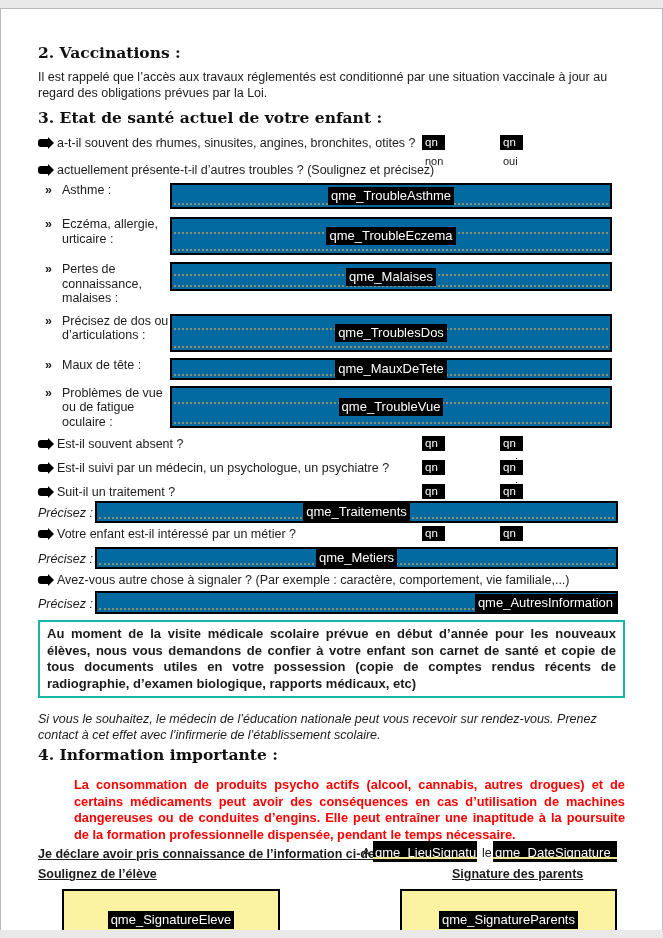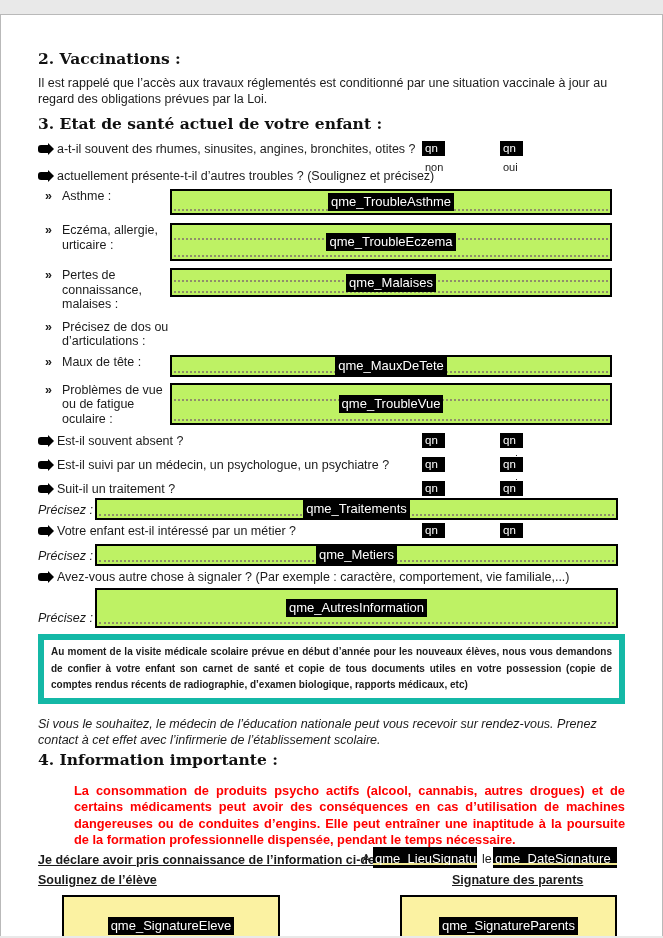--- a/index.html
+++ b/index.html
@@ -1,18 +1,18 @@
 <!DOCTYPE html>
 <html><head>
 <meta charset="utf-8">
 <style>
   html,body { margin:0; padding:0; }
   body { background:#e9e9e9; font-family:"Liberation Sans", sans-serif; color:#1b1b1b; }
   .viewport { width:663px; height:938px; position:relative; background:#e9e9e9; overflow:hidden; }
-  .page { position:absolute; top:14px; left:0; width:663px; height:922px; background:#ffffff;
+  .page { position:absolute; top:8px; left:0; width:663px; height:922px; background:#ffffff;
           border:1px solid #b9b9b9; border-bottom:none; box-sizing:border-box; overflow:hidden; }
   .content { padding:34px 37px 0 37px; position:relative; }
 
   h2.sec { font-family:"DejaVu Serif", serif; font-size:15.5px; line-height:20px; font-weight:bold;
            color:#111; margin:0 0 7px 0; }
   .sec3 { margin-bottom:11px; }
   .sec4 { margin-bottom:3px; }
   .para { font-size:12.5px; line-height:15.5px; margin:0 0 7px 0; }
 
   
@@ -29,35 +29,35 @@
   .yn-non { left:384px; } .yn-oui { left:462px; }
   .qn-box { display:inline-block; min-width:18px; height:15px; line-height:15px; background:#000;
             color:#fff; font-size:11.5px; padding:0 2px 0 3px; text-align:left; }
   .qn-word { margin-left:3px; margin-top:3px; font-size:11px; }
 
   
   .t-row { display:flex; width:574px; }
   .t-label { width:132px; box-sizing:border-box; padding-left:7px; position:relative; font-size:12.5px; line-height:14.5px; }
   .chev { position:absolute; left:7px; top:0; font-weight:bold; }
   .t-label .lbl { display:block; padding-left:17px; }
-  .y-field { position:relative; background:#bef264; border:2px solid #000; box-sizing:border-box;
+  .y-field { position:relative; background:#0369a1; border:2px solid #000; box-sizing:border-box;
              flex:1; display:flex; align-items:center; justify-content:center; }
   .h26 { height:26px; } .h38 { height:38px; } .h44 { height:29px; } .h22 { height:22px; } .h42 { height:42px; }
   .rule { position:absolute; left:2px; right:2px; border-bottom:2px dotted #8f8f6a; }
   .rule-bot { bottom:2px; } .rule-mid { top:38%; }
   .black-label { background:#000; color:#fff; font-size:13px; line-height:16px; padding:1px 3px; position:relative; z-index:2; white-space:nowrap; }
   .rm8 { margin-bottom:8px; } .rm7 { margin-bottom:7px; } .rm6 { margin-bottom:6px; }
 
   
   .p-row { display:flex; width:580px; align-items:flex-end; }
   .p-label { width:57px; font-size:12.5px; font-style:italic; line-height:20px; }
   .p-field { width:523px; box-sizing:border-box; }
-  .ph22 { height:22px; } .ph23 { height:40px; }
-
-  .note-box { border:6px solid #14b8a6; box-sizing:border-box; padding:4px 7px; font-size:10px;
+  .ph22 { height:22px; } .ph23 { height:23px;justify-content:flex-end; }
+
+  .note-box { border:2px solid #14b8a6; box-sizing:border-box; padding:4px 7px; font-size:13px;
               font-weight:bold; line-height:16.5px; text-align:justify; margin-bottom:4px; }
   .italic-note { font-size:12.5px; font-style:italic; line-height:16px; margin-bottom:2px; }
   .red-text { color:#ff0000; font-weight:bold; font-size:12.8px; line-height:16.5px; text-align:justify; margin-bottom:2px;margin-left:36px; }
 
   
   .decl-row { position:relative; height:18px; margin-bottom:4px; font-size:12.5px; }
   .decl-text { font-weight:bold; text-decoration:underline; line-height:18px; }
   .decl-a { position:absolute; left:324px; top:1px; }
   .decl-le { position:absolute; left:444px; top:1px; }
   .sig-inline { position:absolute; top:-2px; height:19px; background:#000; color:#fff; font-size:13px;
@@ -138,20 +138,25 @@
           <span class="rule rule-bot"></span>
           <span class="black-label">qme_Malaises</span>
         </div>
       </div>
 
       <div class="t-row rm6">
         <div class="t-label">
           <span class="chev">»</span>
           <span class="lbl">Précisez de dos ou d’articulations :</span>
         </div>
+        <div class="y-field h38">
+          <span class="rule rule-mid"></span>
+          <span class="rule rule-bot"></span>
+          <span class="black-label">qme_TroublesDos</span>
+        </div>
       </div>
 
       <div class="t-row rm6">
         <div class="t-label">
           <span class="chev">»</span>
           <span class="lbl">Maux de tête :</span>
         </div>
         <div class="y-field h22">
           <span class="rule rule-bot"></span>
           <span class="black-label">qme_MauxDeTete</span>

